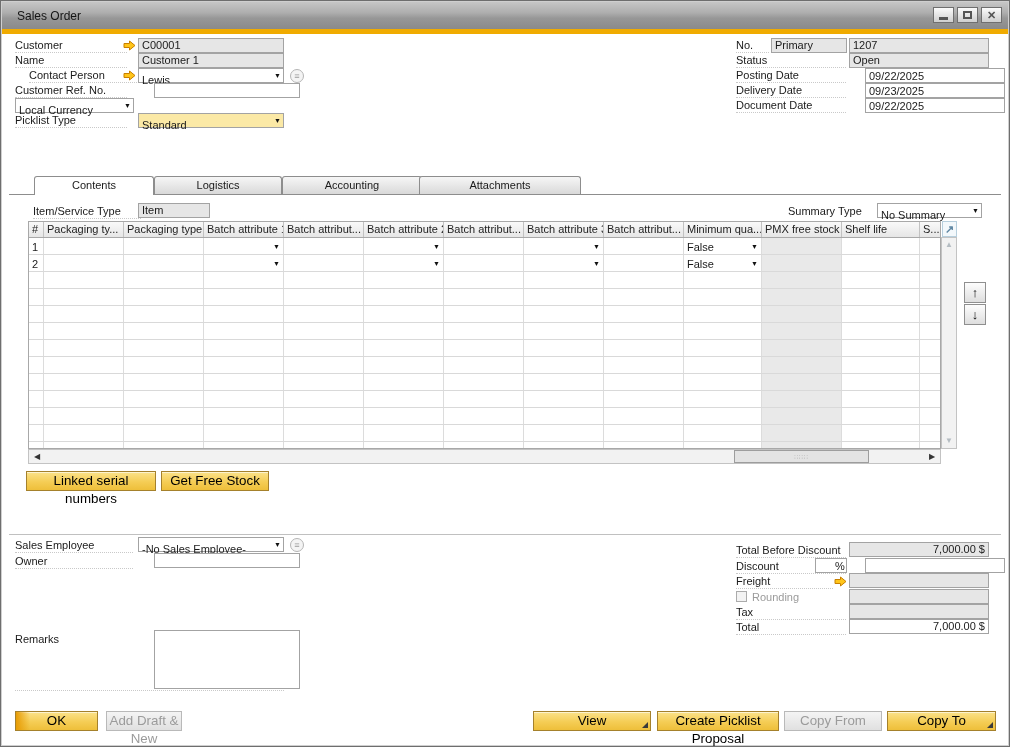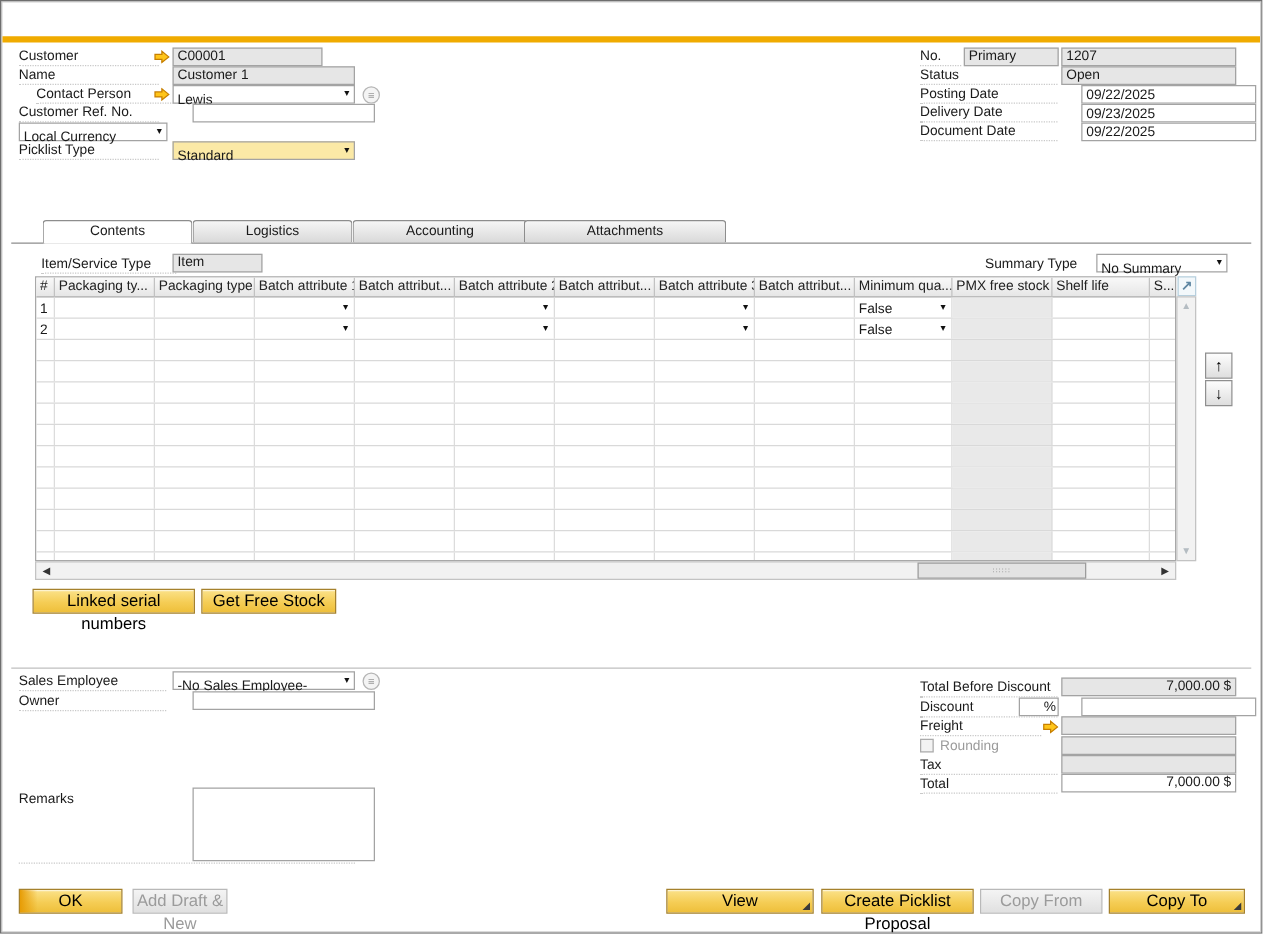--- a/index.html
+++ b/index.html
@@ -80,27 +80,41 @@
   .btn .lbl-in { position:relative; }
 
   .checkbox { position:absolute; width:11px; height:11px; border:1px solid #ababab; background:#f3f3f3; }
   .dotline { position:absolute; border-top:1px dotted #c9c9c9; height:0; }
 </style>
 </head>
 <body>
 
 <div class="stage">
 
+  <div class="titlebar">
+    <span class="title">Sales Order</span>
+    <div class="win-controls">
+      <div class="win-btn">
+          <span class="glyph-min"></span>
+        </div>
+      <div class="win-btn">
+          <span class="glyph-max"></span>
+        </div>
+      <div class="win-btn">
+          <span class="glyph-close">✕</span>
+        </div>
+    </div>
+  </div>
   <div class="accent"></div>
 
   <span class="lbl" style="left:14px;top:38px;width:112px">Customer</span>
   <svg class="link-arrow" style="left:122px;top:39px" viewBox="0 0 13 11">
       <path d="M1 3.5 h5.5 V1 l5.5 4.5 -5.5 4.5 V7.5 H1 z" fill="#FFC519" stroke="#C77F00" stroke-width="1"></path>
     </svg>
-  <div class="fld gray" style="left:137px;top:37px;width:120px">C00001</div>
+  <div class="fld gray" style="left:137px;top:37px;width:146px">C00001</div>
 
   <span class="lbl" style="left:14px;top:53px;width:112px">Name</span>
   <div class="fld gray" style="left:137px;top:52px;width:146px">Customer 1</div>
 
   <span class="lbl" style="left:28px;top:68px;width:112px">Contact Person</span>
   <svg class="link-arrow" style="left:122px;top:69px" viewBox="0 0 13 11">
       <path d="M1 3.5 h5.5 V1 l5.5 4.5 -5.5 4.5 V7.5 H1 z" fill="#FFC519" stroke="#C77F00" stroke-width="1"></path>
     </svg>
   <div class="combo" style="left:137px;top:67px;width:146px">
     <span class="ctext">Lewis</span>

